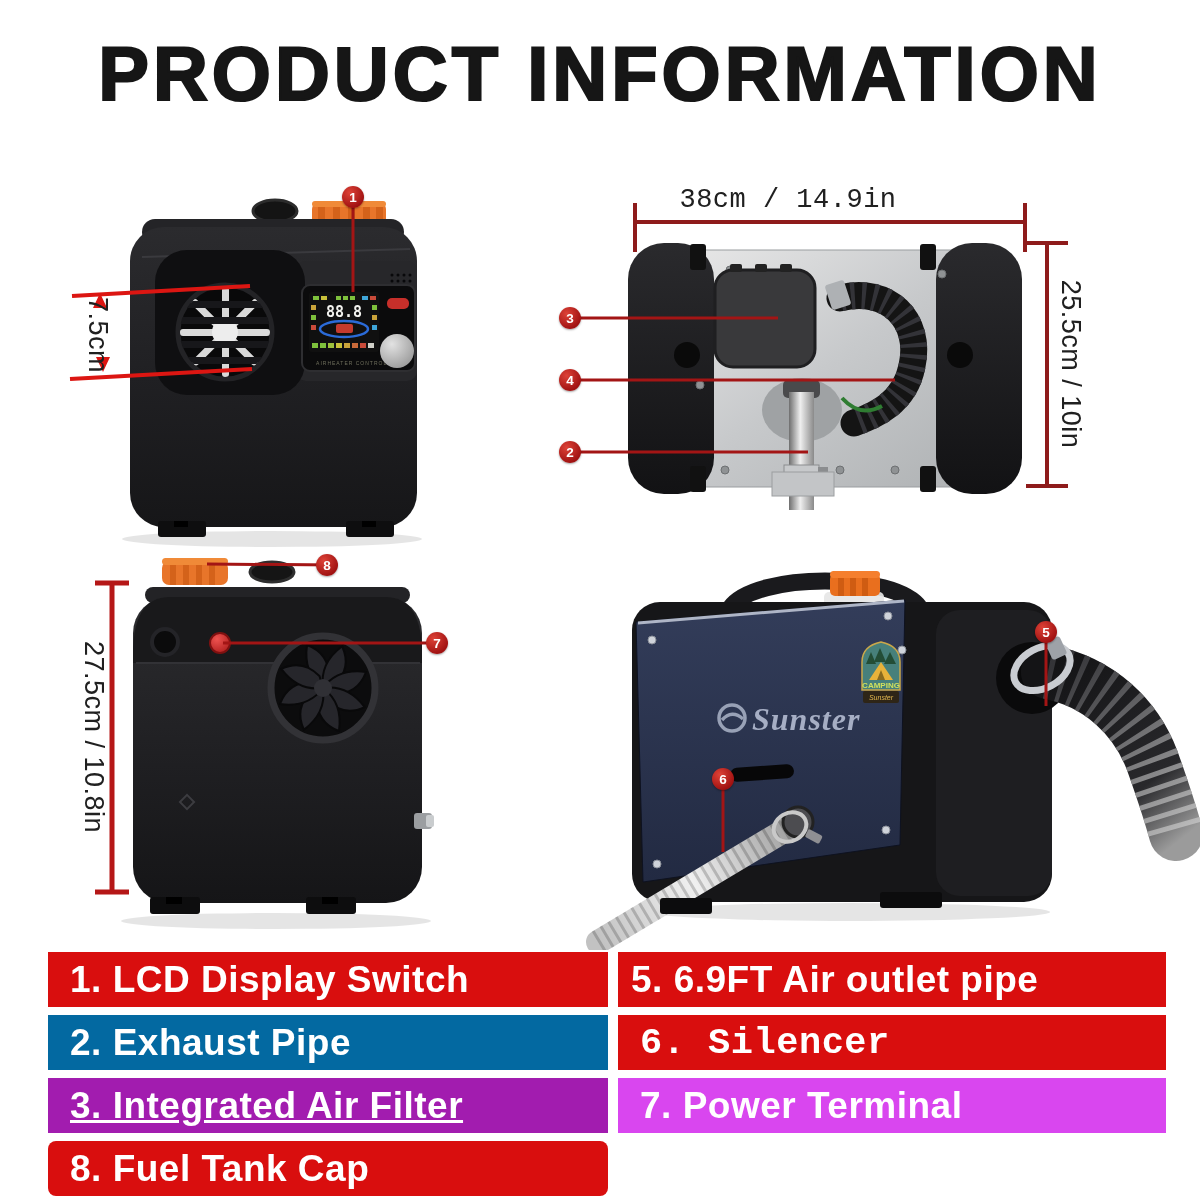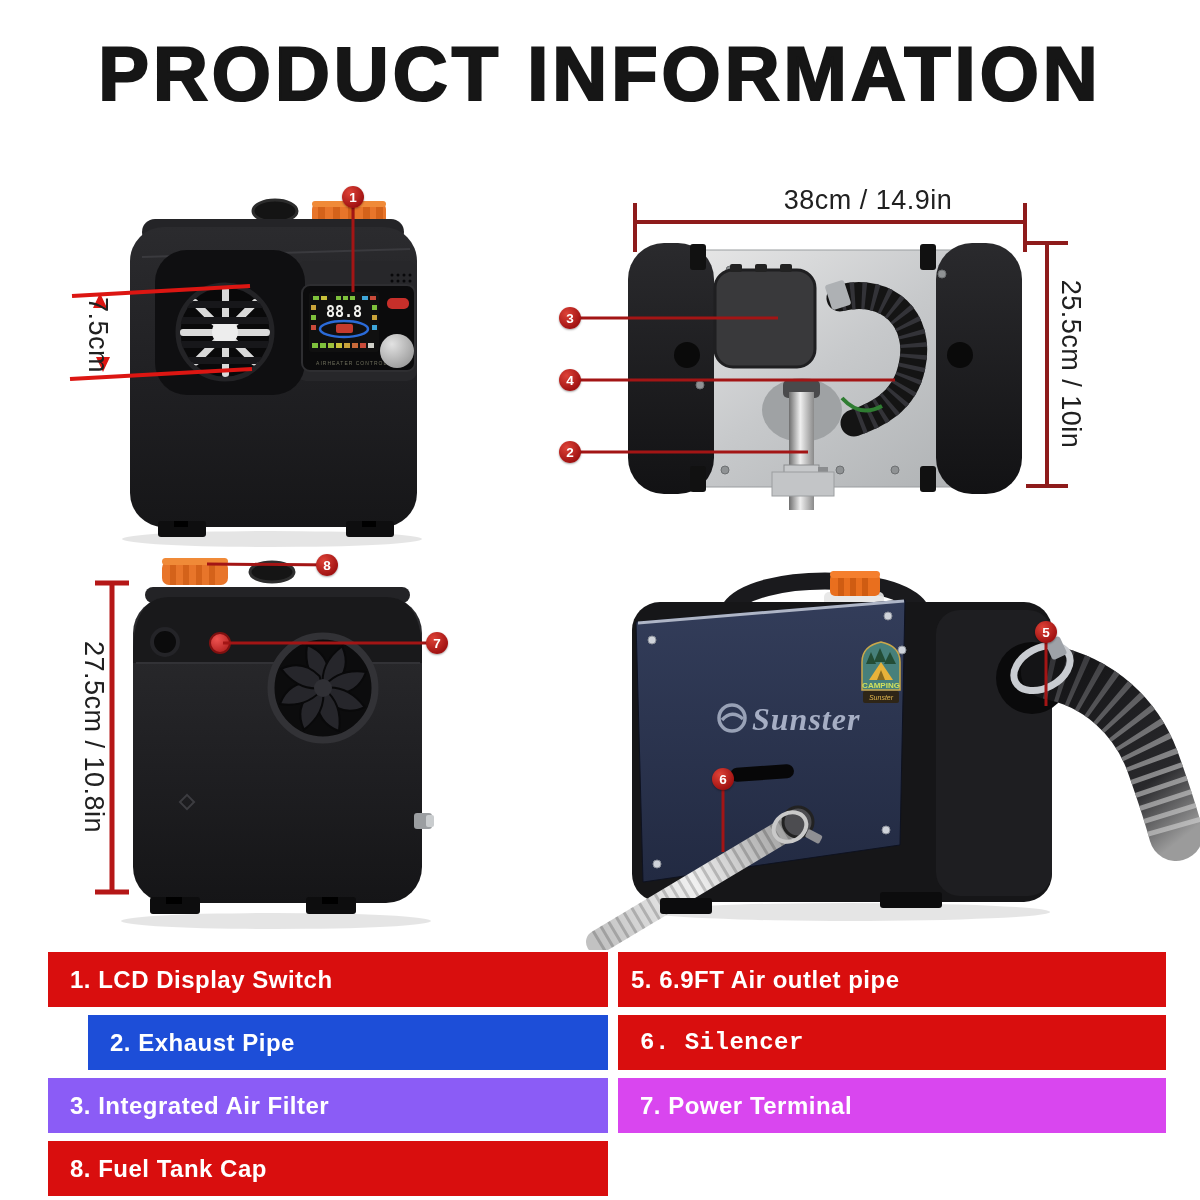--- a/index.html
+++ b/index.html
@@ -14,21 +14,21 @@
            background:radial-gradient(circle at 35% 30%, #dd4237, #9e1010 75%);
            color:#fff;font-size:13.5px;font-weight:bold;display:flex;align-items:center;
            justify-content:center;transform:translate(-50%,-50%);box-shadow:0 1px 2px rgba(0,0,0,.35);}
   .dim-label{position:absolute;z-index:7;white-space:nowrap;color:#202020;font-size:27px;
              letter-spacing:.5px;transform:translate(-50%,-50%);}
   .dim-label.vert{transform:translate(-50%,-50%) rotate(90deg);}
   .spec-table{position:absolute;left:48px;top:952px;width:1118px;z-index:6;
               display:grid;grid-template-columns:560px 548px;grid-auto-rows:55px;
               grid-column-gap:10px;grid-row-gap:8px;}
   .spec-cell{display:flex;align-items:center;padding-left:22px;color:#ffffff;
-             font-size:24px;font-weight:bold;letter-spacing:.5px;}
+             font-size:37px;font-weight:bold;letter-spacing:.5px;}
 </style>
 </head>
 <body>
 
 <div id="canvas">
 
   <div class="page-title">PRODUCT INFORMATION</div>
 
   <svg class="photo" style="left:50px;top:165px;" width="420" height="390" viewBox="0 0 420 390">
     <defs>
@@ -365,27 +365,27 @@
   <div class="callout" style="left:353px;top:197px;">1</div>
   <div class="callout" style="left:570px;top:452px;">2</div>
   <div class="callout" style="left:570px;top:318px;">3</div>
   <div class="callout" style="left:570px;top:380px;">4</div>
   <div class="callout" style="left:1046px;top:632px;">5</div>
   <div class="callout" style="left:723px;top:779px;">6</div>
   <div class="callout" style="left:437px;top:643px;">7</div>
   <div class="callout" style="left:327px;top:565px;">8</div>
 
   <div class="dim-label vert" style="left:97px;top:335px;">7.5cm</div>
-  <div class="dim-label" style="left:868px;top:200px;">38cm / 14.9in</div>
+  <div class="dim-label" style="left:788px;top:200px;font-family:Liberation Mono, monospace;">38cm / 14.9in</div>
   <div class="dim-label vert" style="left:1070px;top:364px;">25.5cm / 10in</div>
   <div class="dim-label vert" style="left:93px;top:737px;">27.5cm / 10.8in</div>
 
   <div class="spec-table">
     <div class="spec-cell" style="background: rgb(217, 14, 14);">1. LCD Display Switch</div>
     <div class="spec-cell" style="background: rgb(217, 14, 14); padding-left: 13px;">5. 6.9FT Air outlet pipe</div>
-    <div class="spec-cell" style="background: #1d4ed8; margin-left: 40px;">2. Exhaust Pipe</div>
+    <div class="spec-cell" style="background: #0369a1;">2. Exhaust Pipe</div>
     <div class="spec-cell" style="background: rgb(217, 14, 14); font-family: Liberation Mono, monospace;">6. Silencer</div>
-    <div class="spec-cell" style="background: #8b5cf6;">3. Integrated Air Filter</div>
+    <div class="spec-cell" style="background: #a21caf; text-decoration: underline;">3. Integrated Air Filter</div>
     <div class="spec-cell" style="background: #d946ef;">7. Power Terminal</div>
-    <div class="spec-cell" style="background: rgb(217, 14, 14);">8. Fuel Tank Cap</div>
+    <div class="spec-cell" style="background: rgb(217, 14, 14); border-radius: 8px;">8. Fuel Tank Cap</div>
   </div>
 
 </div>
 
 </body></html>

